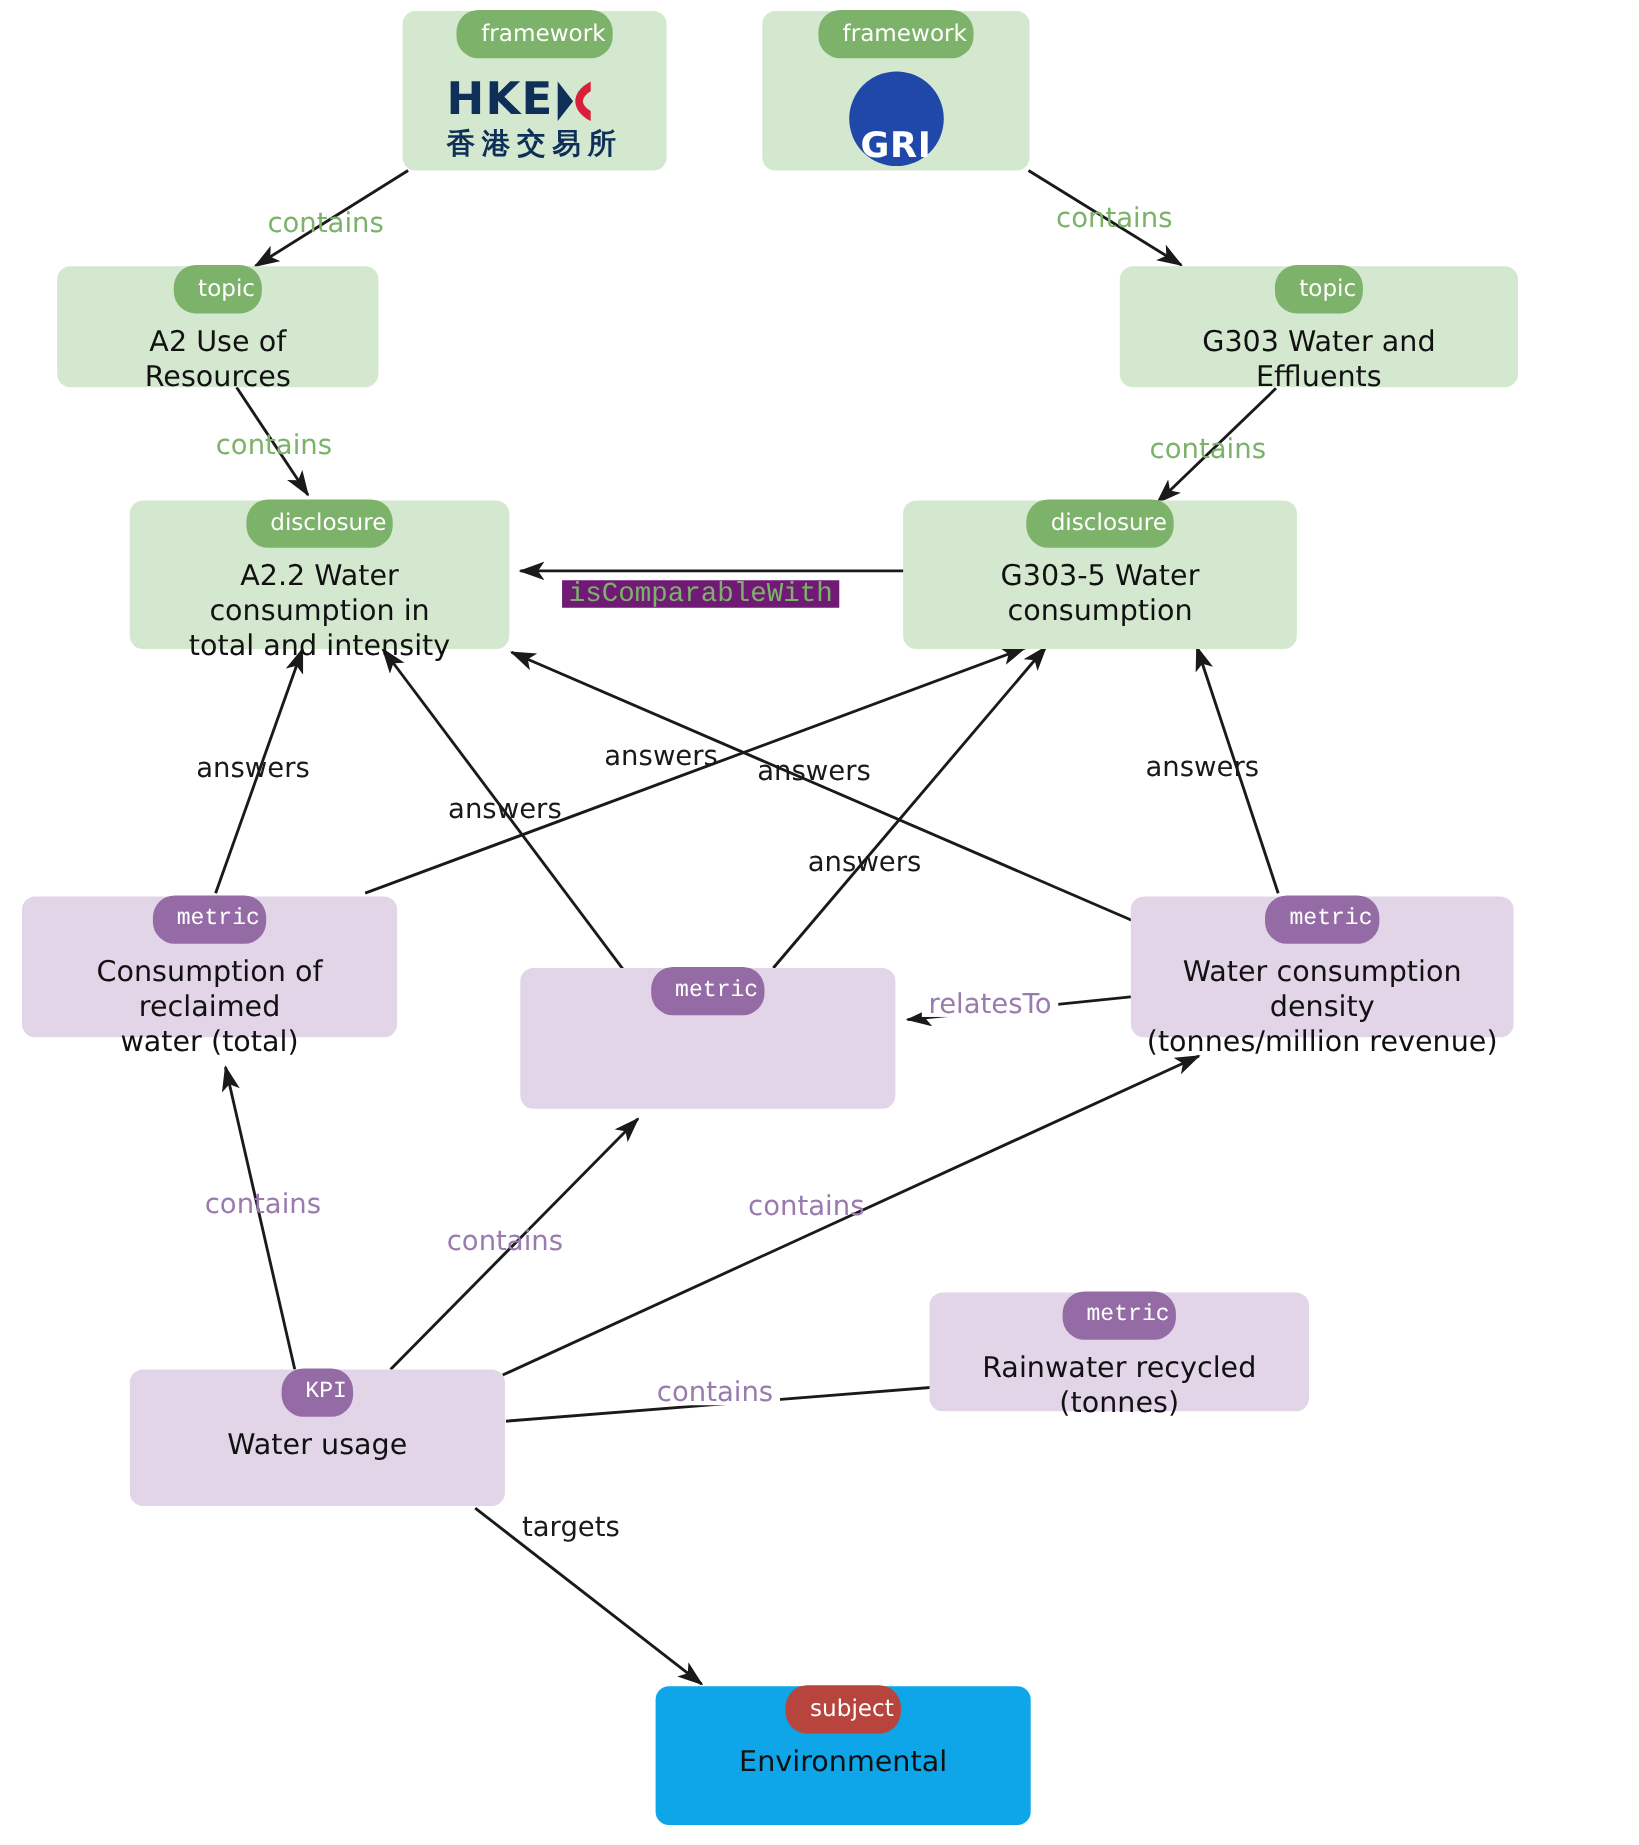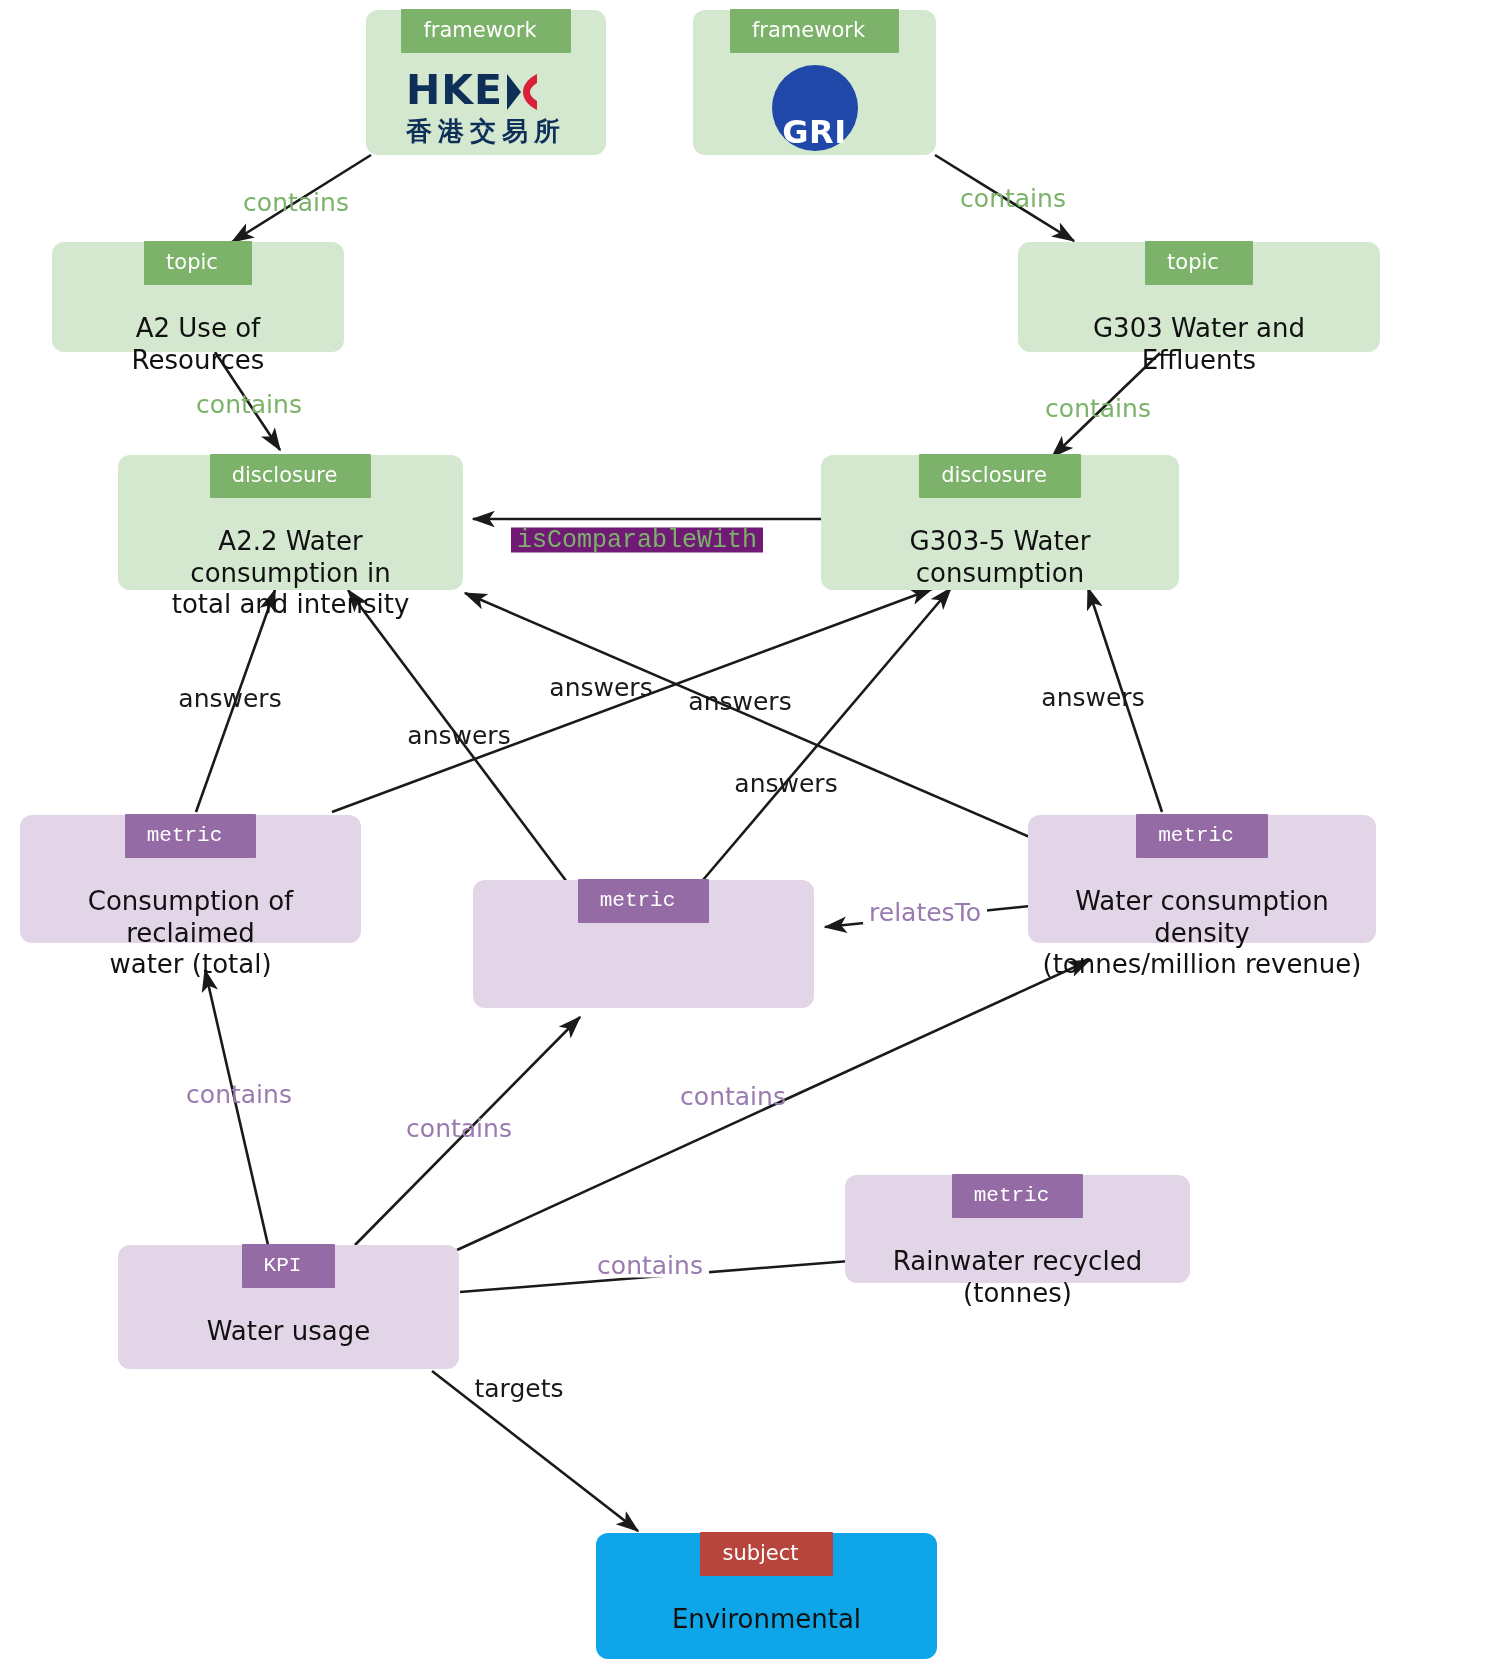--- a/index.html
+++ b/index.html
@@ -31,35 +31,35 @@
     box-sizing: border-box;
     border-radius: 12px;
     display: flex;
     flex-direction: column;
     align-items: center;
     justify-content: flex-start;
   }
   .node .badge {
     position: relative;
     top: -1px;
-    border-radius: 1px;
+    border-radius: 20px;
     color: #ffffff;
     font-size: 21px;
     line-height: 1;
-    padding: 11px 34px 12px 22px;
+    padding: 11px 6px 12px 22px;
     white-space: nowrap;
     text-align: center;
   }
   .node .title {
     color: #111111;
     font-size: 26px;
     line-height: 1.22;
     text-align: center;
     padding: 0 14px;
-    margin-top: 27px;
+    margin-top: 10px;
     white-space: pre-line;
   }
   
   .t-framework, .t-topic, .t-disclosure {
     background: #d4e8d0;
   }
   .t-framework > .badge, .t-topic > .badge, .t-disclosure > .badge {
     background: #7cb269;
   }
   .t-metric, .t-kpi {
@@ -255,20 +255,20 @@
   <div class="edge-label lbl-green" style="left:1013px; top:198px;">contains</div>
   <div class="edge-label lbl-green" style="left:249px;  top:404px;">contains</div>
   <div class="edge-label lbl-green" style="left:1098px; top:408px;">contains</div>
   <div class="edge-label lbl-green" style="left:637px; top:540px; background:#701a75; padding:0 6px;font-family:Liberation Mono, monospace;">isComparableWith</div>
   <div class="edge-label lbl-dark" style="left:230px;  top:698px;">answers</div>
   <div class="edge-label lbl-dark" style="left:459px;  top:735px;">answers</div>
   <div class="edge-label lbl-dark" style="left:601px;  top:687px;">answers</div>
   <div class="edge-label lbl-dark" style="left:740px;  top:701px;">answers</div>
   <div class="edge-label lbl-dark" style="left:786px;  top:783px;">answers</div>
   <div class="edge-label lbl-dark" style="left:1093px; top:697px;">answers</div>
-  <div class="edge-label lbl-purple" style="left:925px; top:912px; background:#ffffff; padding:0 6px;">relatesTo</div>
+  <div class="edge-label lbl-purple" style="left:900px; top:912px; background:#ffffff; padding:0 6px;">relatesTo</div>
   <div class="edge-label lbl-purple" style="left:239px;  top:1094px;">contains</div>
   <div class="edge-label lbl-purple" style="left:459px;  top:1128px;">contains</div>
   <div class="edge-label lbl-purple" style="left:733px;  top:1096px;">contains</div>
   <div class="edge-label lbl-purple" style="left:650px;  top:1265px; background:#ffffff; padding:0 6px;">contains</div>
   <div class="edge-label lbl-dark" style="left:519px;  top:1388px;">targets</div>
 
 </div>
 
 </body></html>

